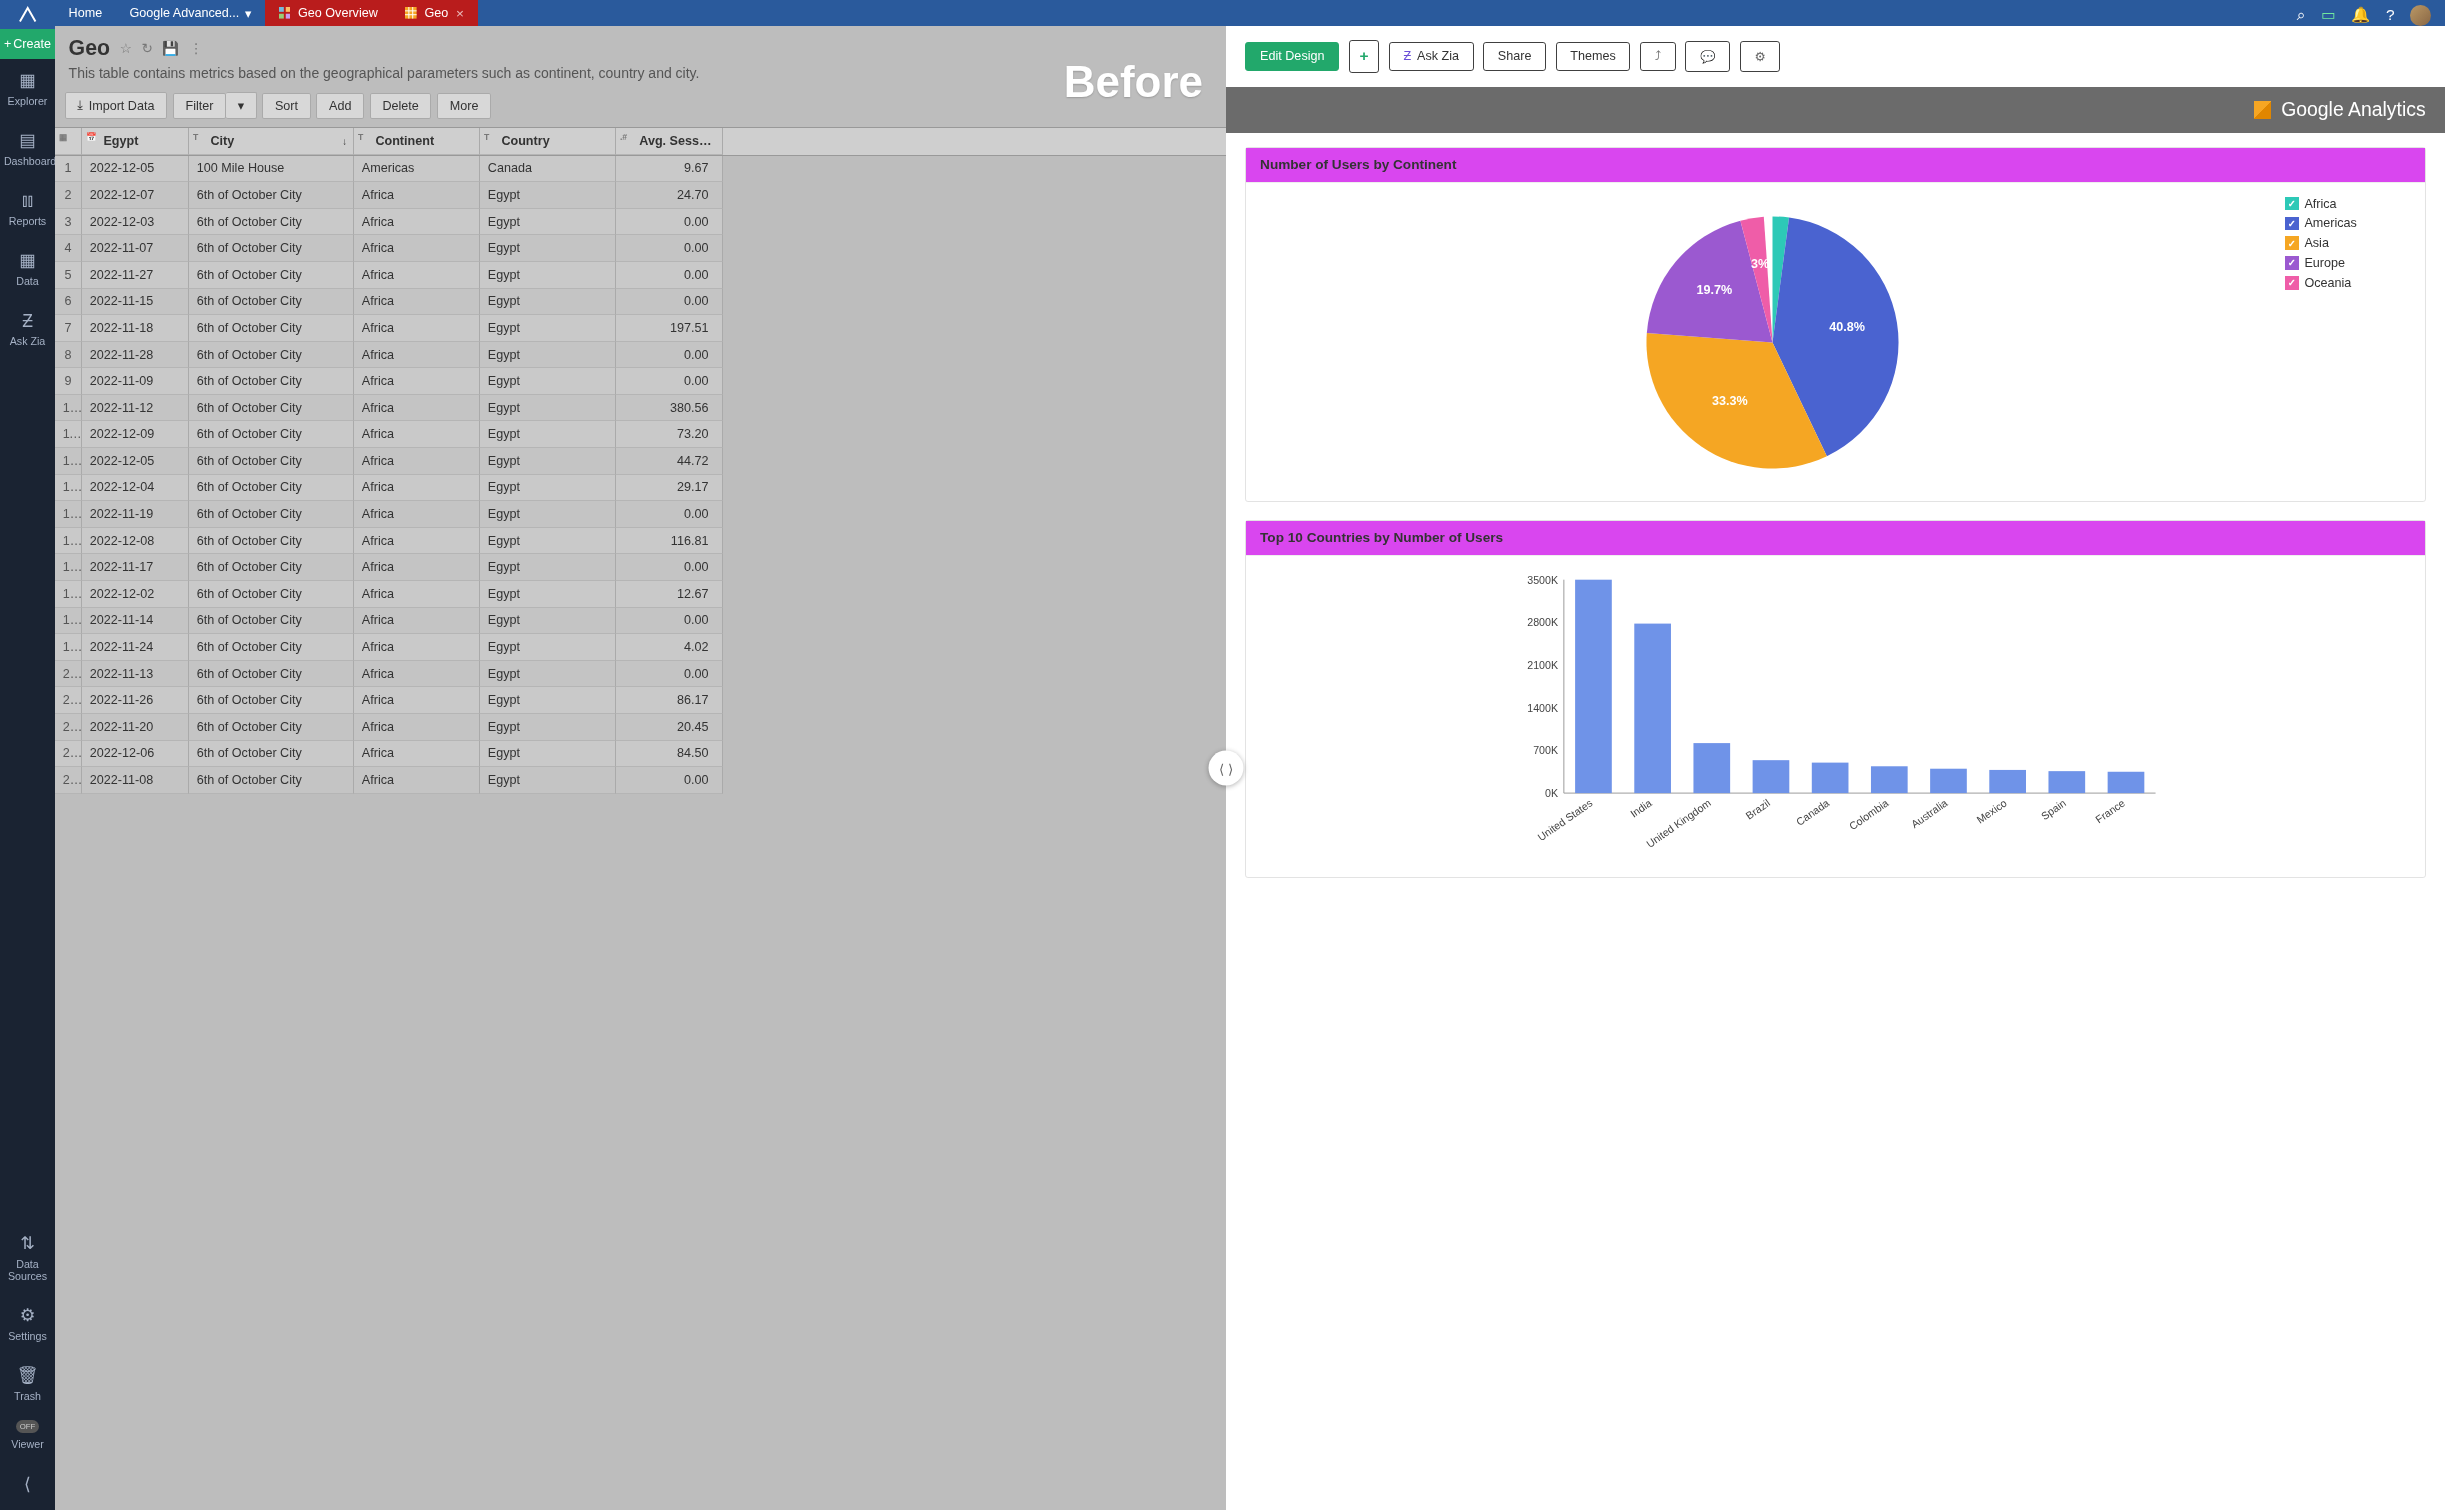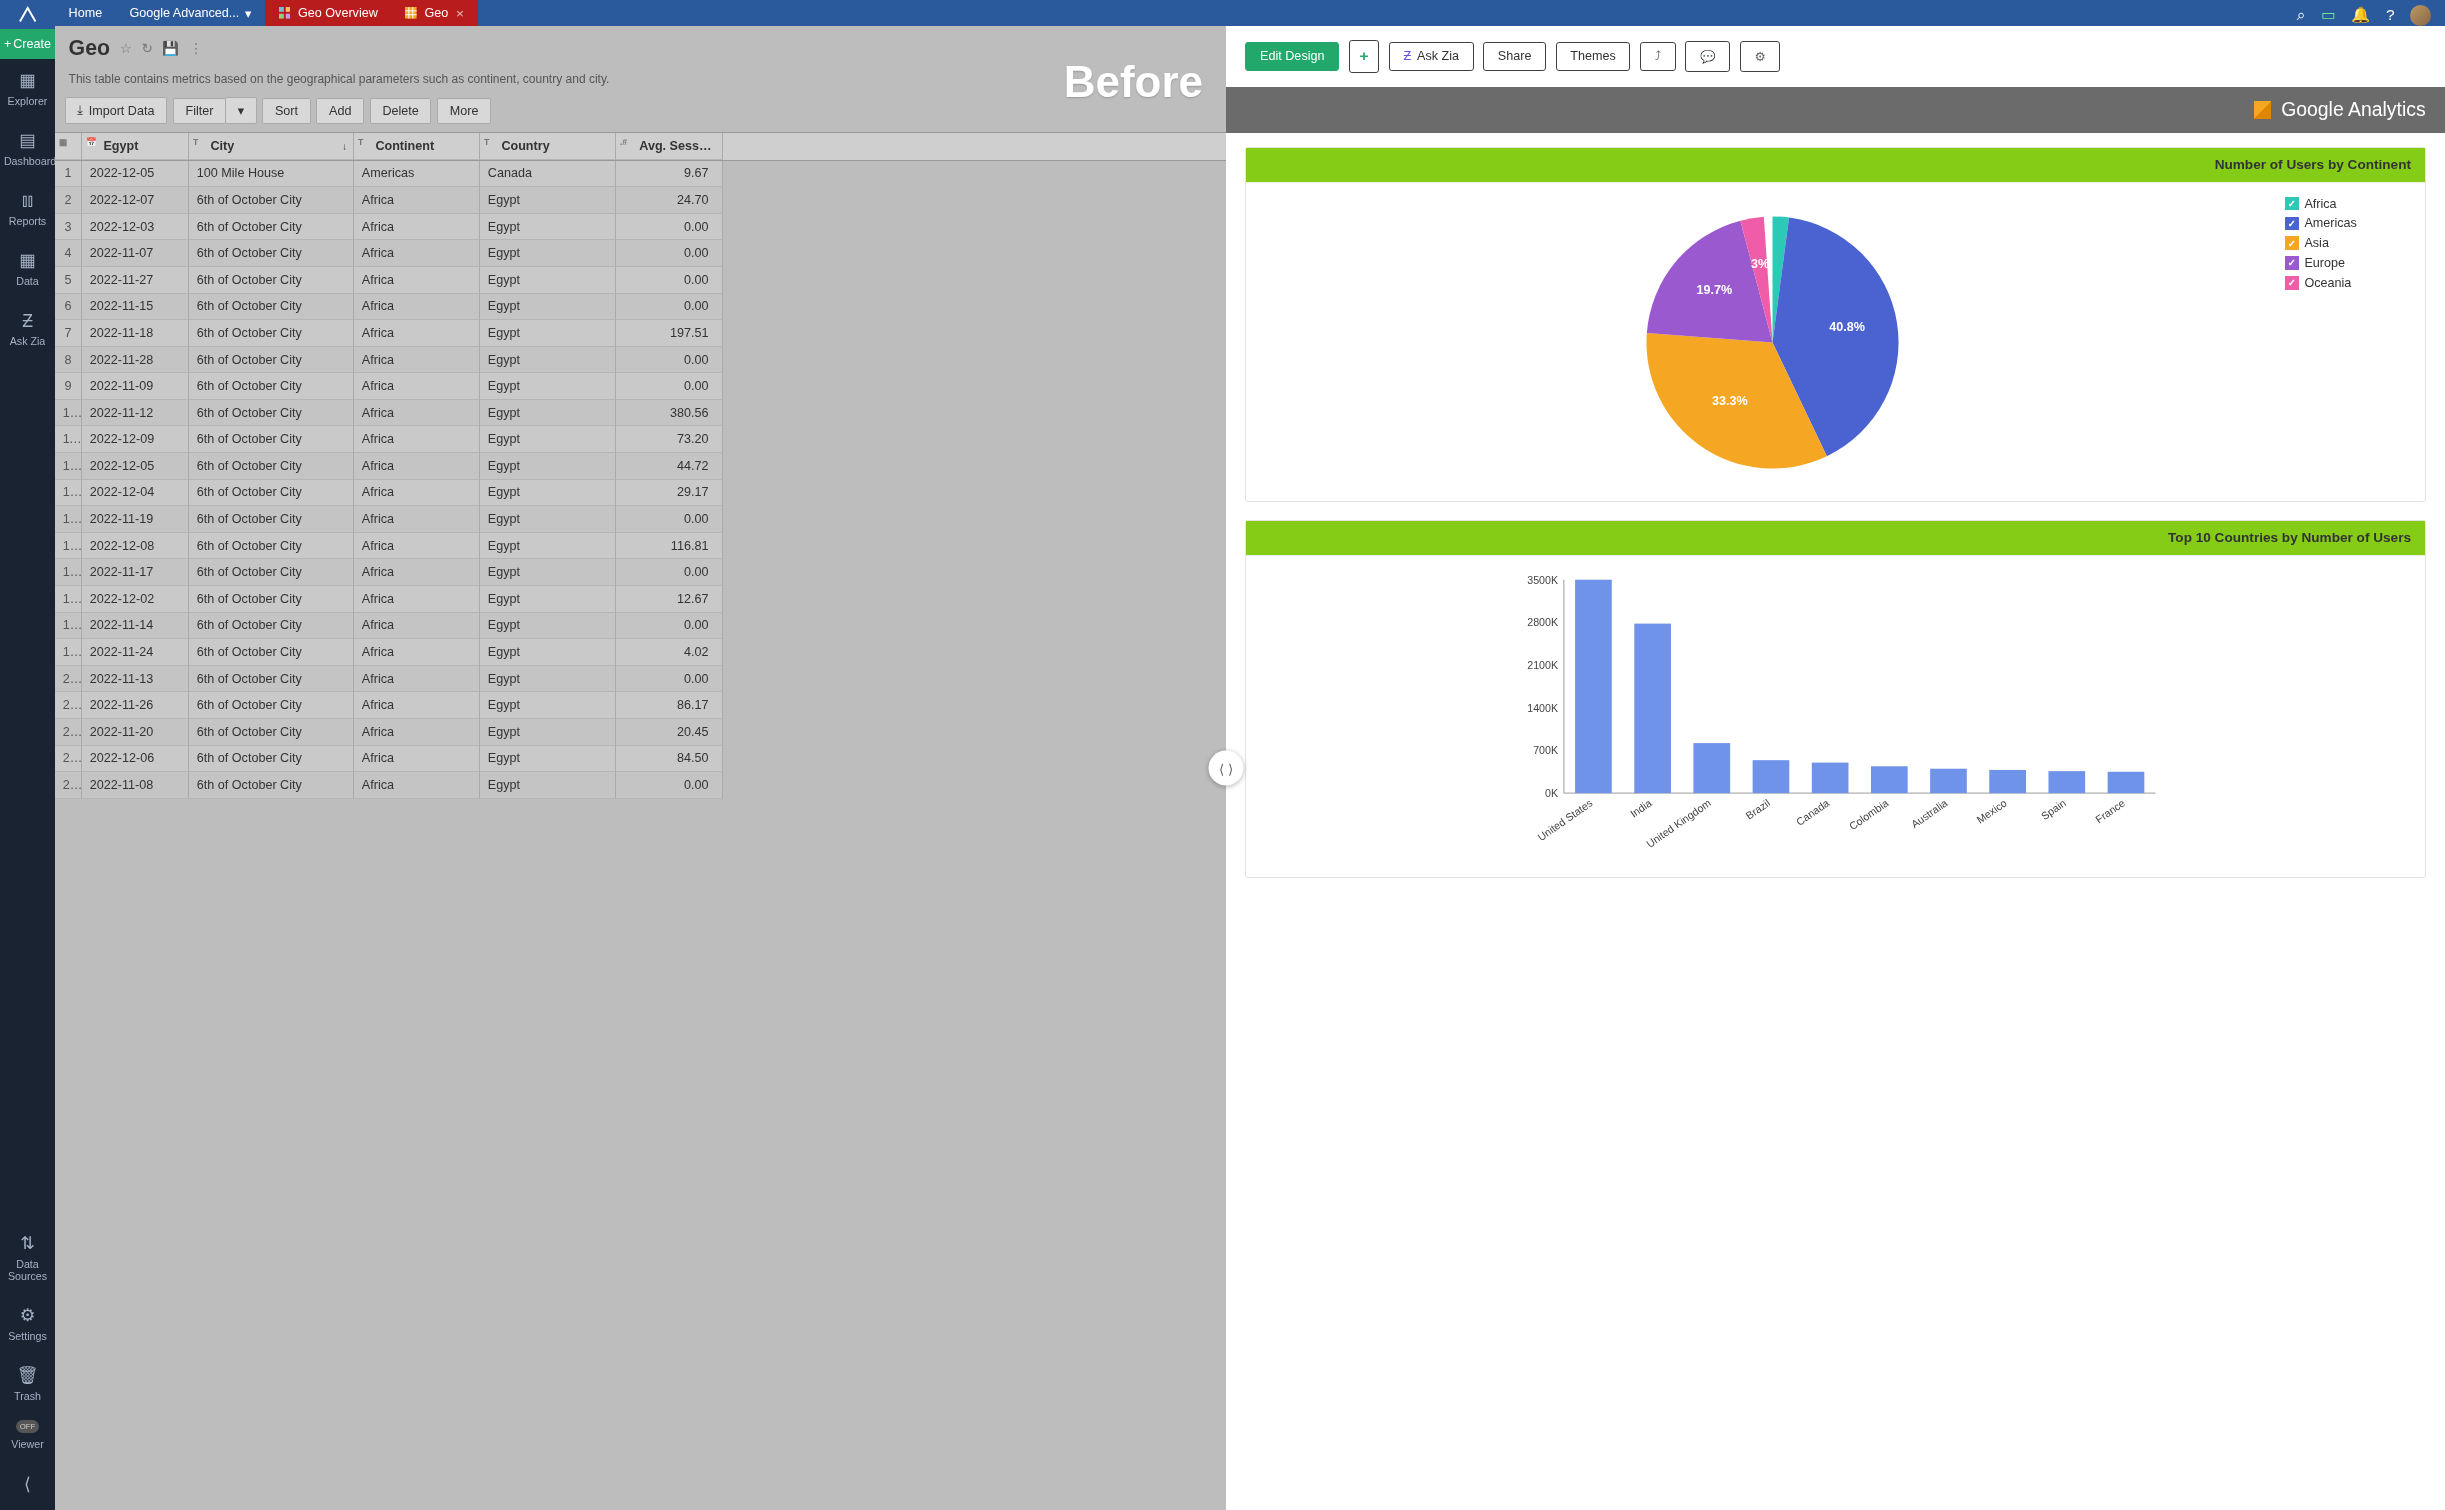--- a/index.html
+++ b/index.html
@@ -25,21 +25,21 @@
 .pane-left { flex: 0 0 49%; background: #bdbdbd; position: relative; overflow: hidden; }
 .pane-right { flex: 1; background: #fff; overflow: hidden; display:flex; flex-direction:column; }
 .overlay-label { position: absolute; font-size: 44px; font-weight: 700; color: #fff; top: 31px; pointer-events:none; text-shadow:0 1px 1.9px rgba(0,0,0,.2);}
 .overlay-label.before { right: 23px; }
 .divider-handle { position:absolute; left:49%; top:50%; transform:translate(-50%,-50%); width:35px; height:35px; border-radius:50%; background:#fff; box-shadow:0 1px 5.8px rgba(0,0,0,.3); display:flex; align-items:center; justify-content:center; font-size:13.6px; color:#666; z-index:5; cursor:ew-resize;}
 
 .sheet-head { padding: 9.7px 13.6px 3.9px; }
 .sheet-title-row { display:flex; align-items:center; gap:9.7px;}
 .sheet-title { font-size: 21.3px; font-weight: 700; color:#333;}
 .sheet-title-icons { color:#777; display:flex; gap:9.7px; font-size:13.6px;}
-.sheet-desc { font-size: 12px; color: #555; margin-top:11px;}
+.sheet-desc { font-size: 14px; color: #555; margin-top:4px;}
 .toolbar { display:flex; gap:0; padding: 7.8px 9.7px; align-items:center;}
 .tbtn { border:1px solid #aaa; background:#d8d8d8; padding:4.9px 11.6px; font-size:12.6px; color:#333; cursor:pointer; margin-right:5.8px; border-radius:1.9px; display:flex; align-items:center; gap:5.8px;}
 .tbtn.split-r { border-left:none; margin-left:-5.8px;}
 .grid { border-top:1px solid #999; font-size:12.6px; }
 .grow { display:grid; grid-template-columns: 27px 107px 165px 126px 136px 107px; }
 .ghead { background:#cfcfcf; border-bottom:1px solid #999; }
 .gcell { padding:5.8px 7.8px; border-right:1px solid #aaa; border-bottom:1px solid #b5b5b5; white-space:nowrap; overflow:hidden; text-overflow:ellipsis; background:#c9c9c9;}
 .ghead .gcell { font-weight:600; background:#cfcfcf; position:relative;}
 .gcell.idx { text-align:center; color:#555; }
 .gcell.num { text-align:right; padding-right:13.6px;}
@@ -51,21 +51,21 @@
 .after-bar { display:flex; align-items:center; padding: 13.6px 19.4px; gap:9.7px;}
 .after-title { font-size: 29px; font-weight:700; flex:1;}
 .pbtn { border:1px solid #404040; background:#fff; padding:6.8px 13.6px; font-size:12.6px; border-radius:2.9px; cursor:pointer; display:flex; align-items:center; gap:5.8px;}
 .pbtn.primary { background:#22a86b; color:#fff; border-color:#22a86b;}
 .pbtn.iconb { padding:6.8px 9.7px; color:#22a86b; font-size:15.5px; font-weight:700;}
 .pbtn.gear { color:#666;}
 .band { background:#6b6b6b; color:#fff; padding: 11.6px 19.4px; display:flex; justify-content:flex-end; align-items:center; font-size:19.4px; font-weight:500; gap:9.7px;}
 .ga-logo-sq { width:17.5px; height:17.5px; background:linear-gradient(135deg,#f6a623 50%,#e08600 50%);}
 .charts { padding: 13.6px 19.4px; overflow:auto; flex:1;}
 .card { border:1px solid #e3e3e3; border-radius:2.9px; margin-bottom:17.5px; background:#fff;}
-.card-h { background:#84cc16; padding:9.7px 13.6px; font-weight:700; font-size:13.6px; border-bottom:1px solid #eee;text-align:right;}
+.card-h { background:#d946ef; padding:9.7px 13.6px; font-weight:700; font-size:13.6px; border-bottom:1px solid #eee;}
 .card-b { padding: 13.6px; position:relative;}
 .pie-wrap { display:flex; }
 .pie-svg { flex:1; display:flex; justify-content:center;}
 .legend { width:126px; font-size:12.6px;}
 .legend-row { display:flex; align-items:center; gap:5.8px; margin-bottom:5.8px;}
 .lg-sw { width:13.6px; height:13.6px; display:flex; align-items:center; justify-content:center; color:#fff; font-size:9.7px; font-weight:700;}
 .bar-svg text { font-size:11px; fill:#444;}
 </style>
 </head>
 <body>

